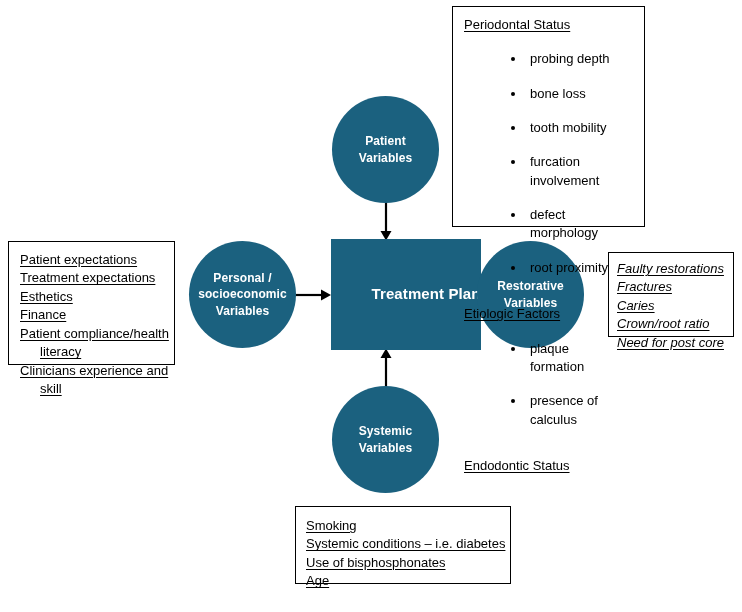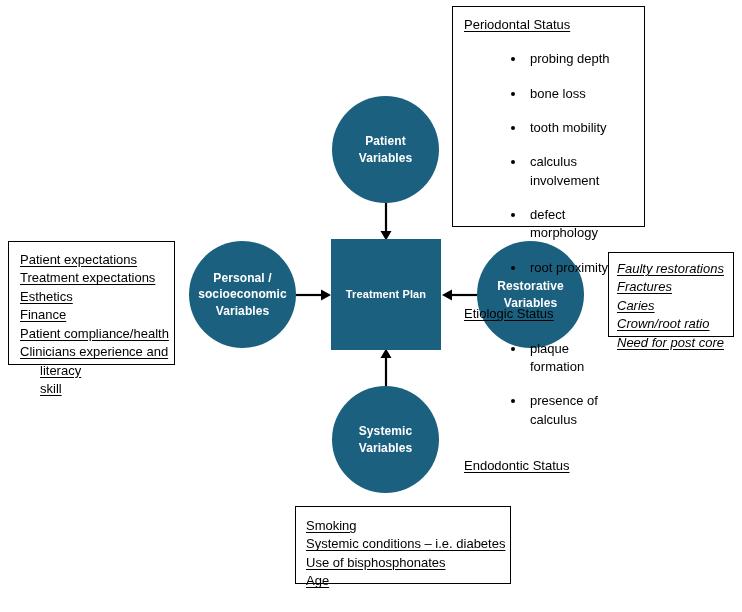--- a/index.html
+++ b/index.html
@@ -35,24 +35,25 @@
     letter-spacing: 0.1px;
   }
   .node-rect {
     position: absolute;
     background: #1b617f;
     display: flex;
     align-items: center;
     justify-content: center;
     text-align: center;
     color: #ffffff;
-    font-size: 11px;
+    font-size: 15px;
     font-weight: bold;
     line-height: 1.35;
     letter-spacing: 0.1px;
+    padding-left: 40px;
   }
 
   
   .info-box {
     position: absolute;
     border: 1.4px solid #000000;
     background: #ffffff;
     box-sizing: border-box;
     font-size: 13px;
     line-height: 1.42;
@@ -170,49 +171,49 @@
   </div>
 
   <div class="info-box" style="left:452px; top:6px; width:193px; height:221px;">
     <div class="box-inner">
 
       <p class="section-head">Periodontal Status</p>
       <ul class="bullets">
         <li>probing depth</li>
         <li>bone loss</li>
         <li>tooth mobility</li>
-        <li>calculus involvement</li>
+        <li>furcation involvement</li>
         <li>defect morphology</li>
         <li>root proximity</li>
       </ul>
 
       <div class="section-gap"></div>
 
-      <p class="section-head">Etiologic Status</p>
+      <p class="section-head">Etiologic Factors</p>
       <ul class="bullets">
         <li>plaque formation</li>
         <li>presence of calculus</li>
       </ul>
 
       <div class="section-gap"></div>
 
       <p class="section-head">Endodontic Status</p>
 
     </div>
   </div>
 
   <div class="info-box" style="left:8px; top:241px; width:167px; height:124px;">
     <div class="box-inner">
       <p class="u-line"><span class="ul">Patient expectations</span></p>
       <p class="u-line"><span class="ul">Treatment expectations</span></p>
       <p class="u-line"><span class="ul">Esthetics</span></p>
       <p class="u-line"><span class="ul">Finance</span></p>
       <p class="u-line"><span class="ul">Patient compliance/health</span></p>
+      <p class="u-line indent"><span class="ul">literacy</span></p>
       <p class="u-line"><span class="ul">Clinicians experience and</span></p>
-      <p class="u-line indent"><span class="ul">literacy</span></p>
       <p class="u-line indent"><span class="ul">skill</span></p>
     </div>
   </div>
 
   <div class="info-box" style="left:608px; top:252px; width:126px; height:85px;font-style:italic;">
     <div class="box-inner" style="padding:7px 6px 7px 8px;">
       <p class="u-line"><span class="ul">Faulty restorations</span></p>
       <p class="u-line"><span class="ul">Fractures</span></p>
       <p class="u-line"><span class="ul">Caries</span></p>
       <p class="u-line"><span class="ul">Crown/root ratio</span></p>

